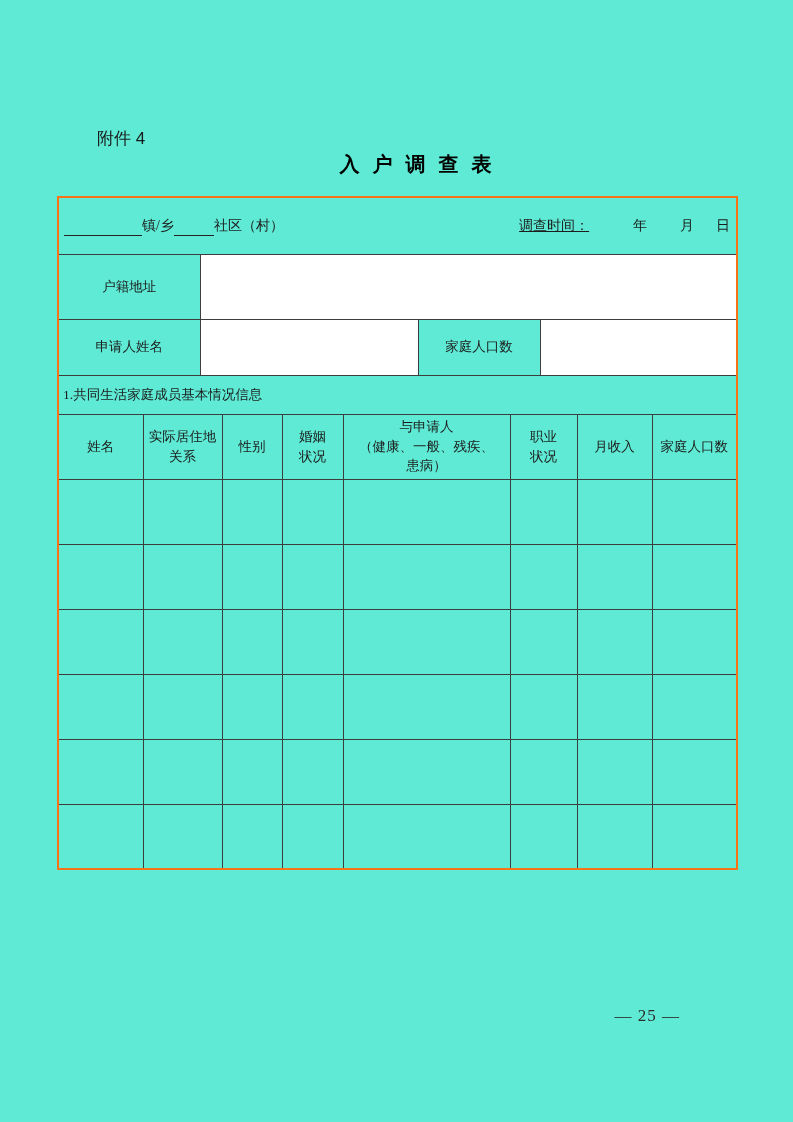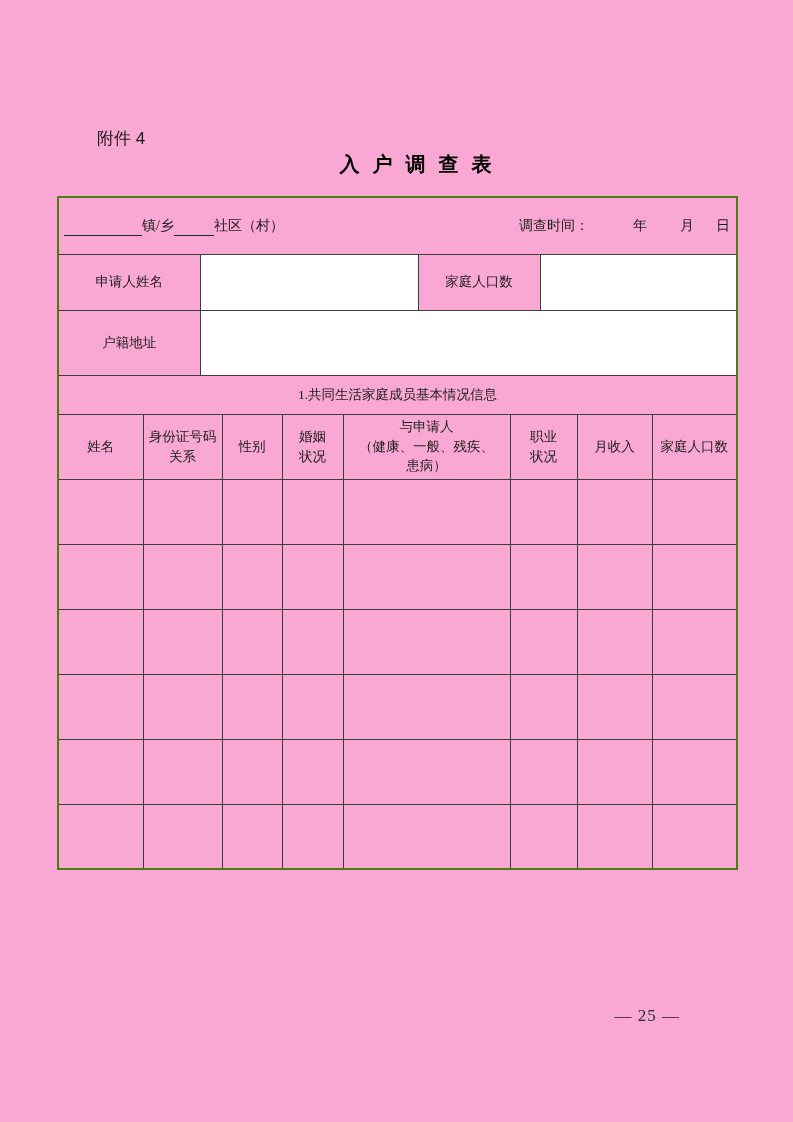--- a/index.html
+++ b/index.html
@@ -4,21 +4,21 @@
 <style>
   html, body {
     margin: 0;
     padding: 0;
     background: #ffffff;
   }
   .page {
     position: relative;
     width: 793px;
     height: 1122px;
-    background: #f9a8d4;
+    background: #5eead4;
     font-family: "Liberation Serif", serif;
     color: #1c1c1c;
     overflow: hidden;
   }
   .attachment {
     position: absolute;
     left: 97px;
     top: 127px;
     font-family: "Liberation Sans", sans-serif;
     font-size: 17px;
@@ -36,21 +36,21 @@
     color: #000000;
     margin-left: 21px;
   }
   table.doc {
     position: absolute;
     left: 57px;
     top: 196px;
     width: 679px;
     border-collapse: collapse;
     table-layout: fixed;
-    border: 2px solid #4d7c0f;
+    border: 2px solid #f97316;
   }
   table.doc td {
     border: 1px solid #3d3d3d;
     padding: 0;
     vertical-align: middle;
     font-size: 13.5px;
     color: #1c1c1c;
   }
   td.label-cell { text-align: center; }
   td.value-cell { background: #ffffff; }
@@ -63,26 +63,26 @@
   }
   .blank {
     display: inline-block;
     border-bottom: 1.2px solid #222222;
     height: 14px;
     position: relative;
     top: 3px;
   }
   .blank-town { width: 78px; }
   .blank-comm { width: 40px; }
-  .survey-time { margin-left: auto; }
+  .survey-time { margin-left: auto; text-decoration: underline; }
   .date-year  { margin-left: 44px; }
   .date-month { margin-left: 33px; }
   .date-day   { margin-left: 22px; }
   .section-cell {
-    text-align: center;
+    text-align: left;
     padding: 0 4px !important;
     font-size: 13.5px;
   }
   .multiline {
     white-space: pre-line;
     line-height: 1.45;
     display: block;
     text-align: center;
   }
   .page-number {
@@ -128,44 +128,44 @@
           <span class="blank blank-comm"></span>
           <span>社区（村）</span>
           <span class="survey-time">调查时间：</span>
           <span class="date-year">年</span>
           <span class="date-month">月</span>
           <span class="date-day">日</span>
         </div>
       </td>
     </tr>
 
+    <tr style="height:65px">
+      <td colspan="2" class="label-cell">户籍地址</td>
+      <td colspan="9" class="value-cell"></td>
+    </tr>
+
     <tr style="height:56px">
       <td colspan="2" class="label-cell">申请人姓名</td>
       <td colspan="4" class="value-cell"></td>
       <td colspan="2" class="label-cell">家庭人口数</td>
       <td colspan="3" class="value-cell"></td>
     </tr>
 
-    <tr style="height:65px">
-      <td colspan="2" class="label-cell">户籍地址</td>
-      <td colspan="9" class="value-cell"></td>
-    </tr>
-
 
 
     <tr style="height:39px">
       <td colspan="11" class="section-cell">1.共同生活家庭成员基本情况信息</td>
     </tr>
 
     <tr style="height:65px">
       <td colspan="1" class="label-cell">
             <span class="multiline">姓名</span>
           </td>
       <td colspan="2" class="label-cell">
-            <span class="multiline">身份证号码
+            <span class="multiline">实际居住地
 关系</span>
           </td>
       <td colspan="1" class="label-cell">
             <span class="multiline">性别</span>
           </td>
       <td colspan="1" class="label-cell">
             <span class="multiline">婚姻
 状况</span>
           </td>
       <td colspan="2" class="label-cell">

